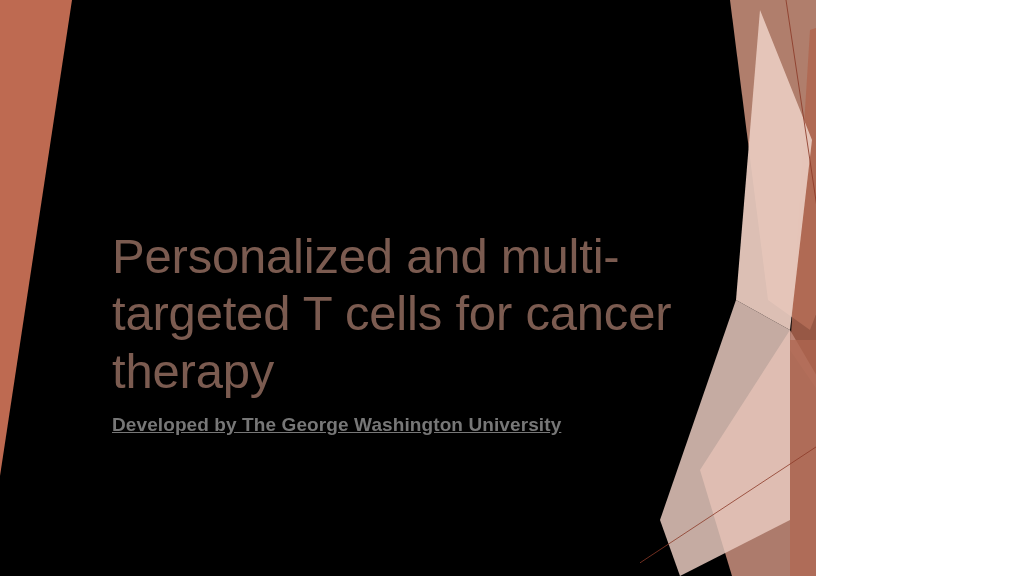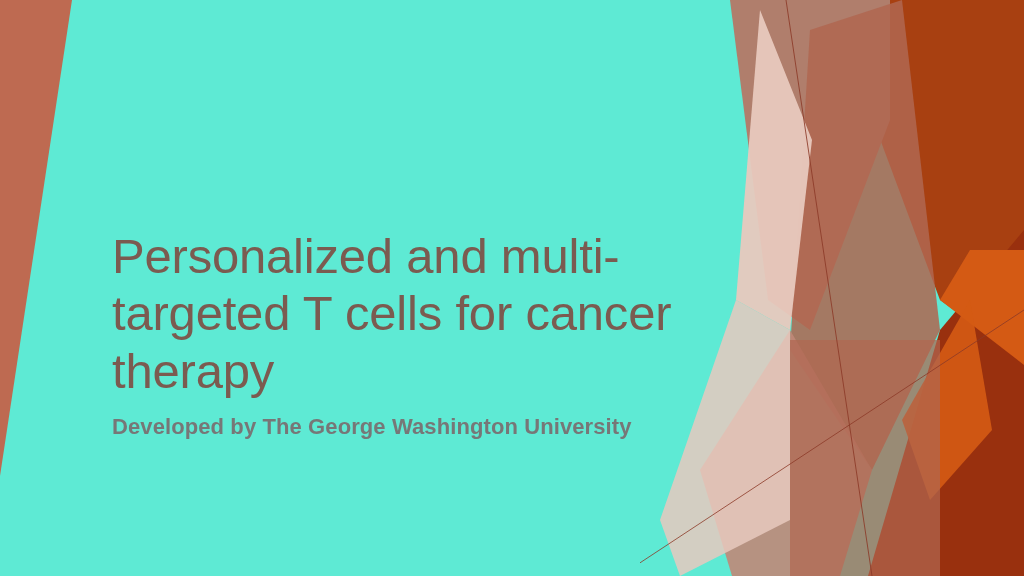--- a/index.html
+++ b/index.html
@@ -2,23 +2,23 @@
 <html><head>
 <meta charset="utf-8">
 <style>
   html, body {
     margin: 0;
     padding: 0;
     background: #ffffff;
   }
   #slide {
     position: relative;
-    width: 1024px;
+    width: 816px;
     height: 576px;
-    background: #5eead4;
+    background: #000000;
     overflow: hidden;
     font-family: "Liberation Sans", sans-serif;
   }
   #decor-left, #decor-right {
     position: absolute;
     top: 0;
     height: 576px;
     pointer-events: none;
   }
   #decor-left { left: 0; width: 130px; }
@@ -34,24 +34,25 @@
     margin: 0;
     font-size: 49px;
     font-weight: 400;
     line-height: 1.17;
     letter-spacing: -0.2px;
     color: #7B5B50;
     white-space: pre-line;
   }
   #slide-subtitle {
     margin: 14px 0 0 0;
-    font-size: 22px;
+    font-size: 19px;
     font-weight: 700;
     letter-spacing: 0.1px;
     color: #777777;
+    text-decoration: underline;
   }
 </style>
 </head>
 <body>
 
 <div id="slide">
 
   <svg id="decor-left" viewBox="0 0 130 576" preserveAspectRatio="none">
     <polygon points="0,0 72,0 0,476" fill="#BE6A51"></polygon>
   </svg>

